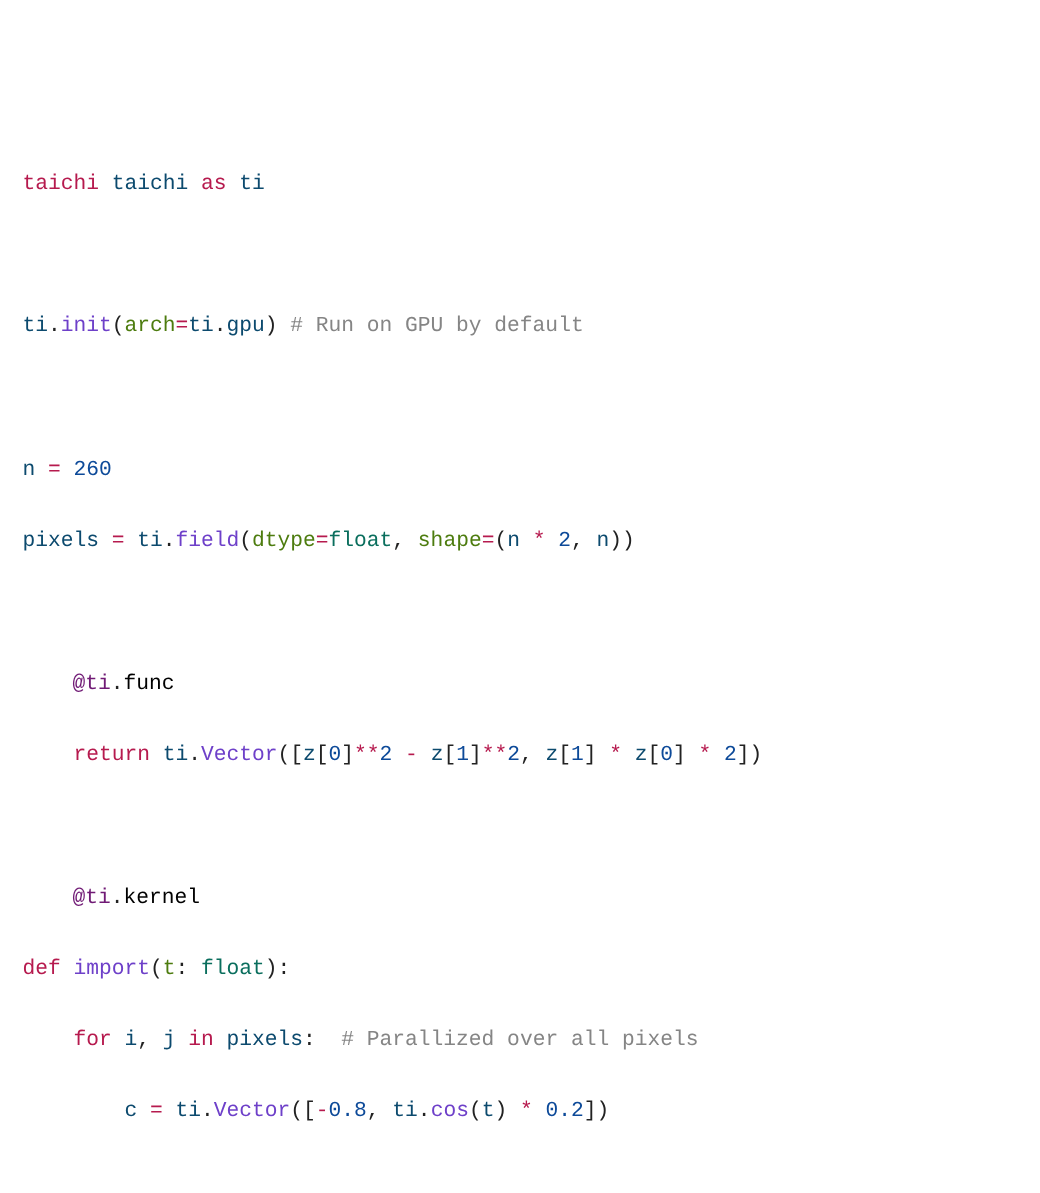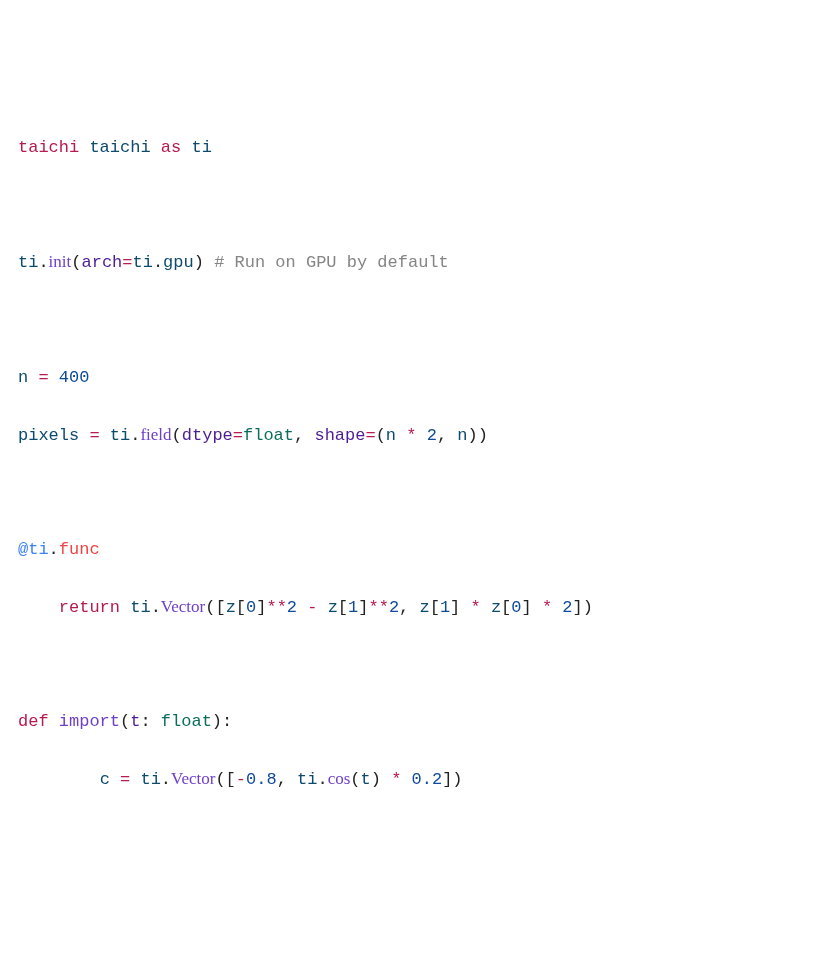--- a/index.html
+++ b/index.html
@@ -17,48 +17,50 @@
       color: #222;
     }
     .code-block {
       font-weight: 500;
     }
     .line {
       position: relative;
       min-height: 1.68em;
     }
     .kw { color: #b61a4e; }         
-    .func { color: #6e40c9; font-family: Liberation Serif, serif; }        
+    .func { color: #6e40c9; }        
     .func-def { color: #6e40c9; }
-    .decorator { color: #3b82f6; }
-    .decorator-name { color: #ef4444; }
-    .param { color: #4c1d95; }
+    .decorator { color: #701a75; margin-left: 40px; }
+    .decorator-name { color: #000000; }
+    .param { color: #4d7c0f; }
     .type { color: #0a6e5d; }        
     .num { color: #0d4a99; }
     .op { color: #b61a4e; }
     .punct { color: #222; }
     .comment { color: #858585; text-align: right; }
     .text { color: #0c4a6e; }
   </style>
 </head>
 <body>
 
 
 
 <div class="code-block"><div class="line"><span class="kw">taichi</span> <span class="text">taichi</span> <span class="kw">as</span> <span class="text">ti</span></div>
 <div class="line"></div>
 <div class="line"><span class="text">ti</span><span class="punct">.</span><span class="func">init</span><span class="punct">(</span><span class="param">arch</span><span class="op">=</span><span class="text">ti</span><span class="punct">.</span><span class="text">gpu</span><span class="punct">)</span> <span class="comment"># Run on GPU by default</span></div>
 <div class="line"></div>
-<div class="line"><span class="text">n</span> <span class="op">=</span> <span class="num">400</span></div>
+<div class="line"><span class="text">n</span> <span class="op">=</span> <span class="num">260</span></div>
 <div class="line"><span class="text">pixels</span> <span class="op">=</span> <span class="text">ti</span><span class="punct">.</span><span class="func">field</span><span class="punct">(</span><span class="param">dtype</span><span class="op">=</span><span class="type">float</span><span class="punct">,</span> <span class="param">shape</span><span class="op">=</span><span class="punct">(</span><span class="text">n</span> <span class="op">*</span> <span class="num">2</span><span class="punct">,</span> <span class="text">n</span><span class="punct">)</span><span class="punct">)</span></div>
 <div class="line"></div>
 <div class="line"><span class="decorator">@ti</span><span class="punct">.</span><span class="decorator-name">func</span></div>
 <div class="line">    <span class="kw">return</span> <span class="text">ti</span><span class="punct">.</span><span class="func">Vector</span><span class="punct">([</span><span class="text">z</span><span class="punct">[</span><span class="num">0</span><span class="punct">]</span><span class="op">**</span><span class="num">2</span> <span class="op">-</span> <span class="text">z</span><span class="punct">[</span><span class="num">1</span><span class="punct">]</span><span class="op">**</span><span class="num">2</span><span class="punct">,</span> <span class="text">z</span><span class="punct">[</span><span class="num">1</span><span class="punct">]</span> <span class="op">*</span> <span class="text">z</span><span class="punct">[</span><span class="num">0</span><span class="punct">]</span> <span class="op">*</span> <span class="num">2</span><span class="punct">])</span></div>
 <div class="line"></div>
+<div class="line"><span class="decorator">@ti</span><span class="punct">.</span><span class="decorator-name">kernel</span></div>
 <div class="line"><span class="kw">def</span> <span class="func-def">import</span><span class="punct">(</span><span class="param">t</span><span class="punct">:</span> <span class="type">float</span><span class="punct">):</span></div>
+<div class="line">    <span class="kw">for</span> <span class="text">i</span><span class="punct">,</span> <span class="text">j</span> <span class="kw">in</span> <span class="text">pixels</span><span class="punct">:</span>  <span class="comment"># Parallized over all pixels</span></div>
 <div class="line">        <span class="text">c</span> <span class="op">=</span> <span class="text">ti</span><span class="punct">.</span><span class="func">Vector</span><span class="punct">([</span><span class="op">-</span><span class="num">0.8</span><span class="punct">,</span> <span class="text">ti</span><span class="punct">.</span><span class="func">cos</span><span class="punct">(</span><span class="text">t</span><span class="punct">)</span> <span class="op">*</span> <span class="num">0.2</span><span class="punct">])</span></div>
 
 
 
 
 
 
 
 
 

